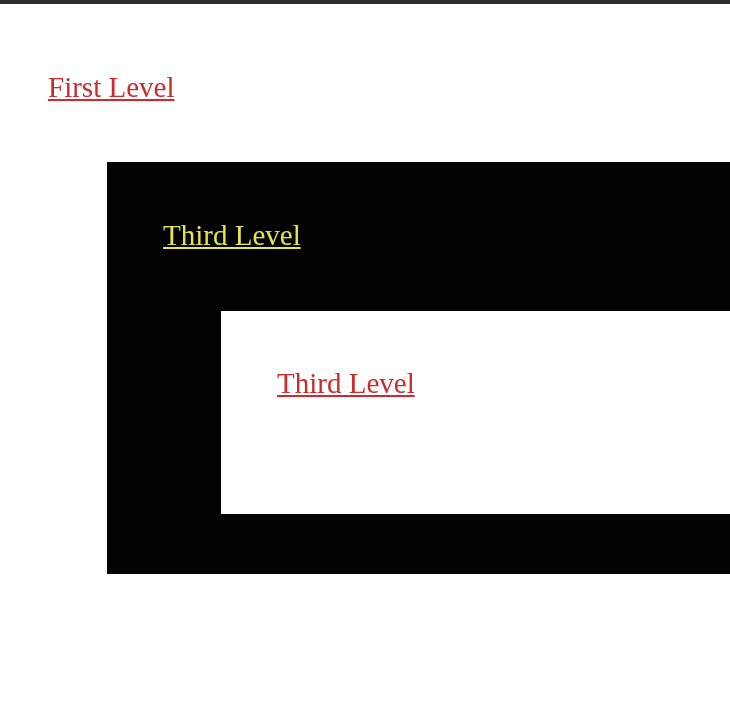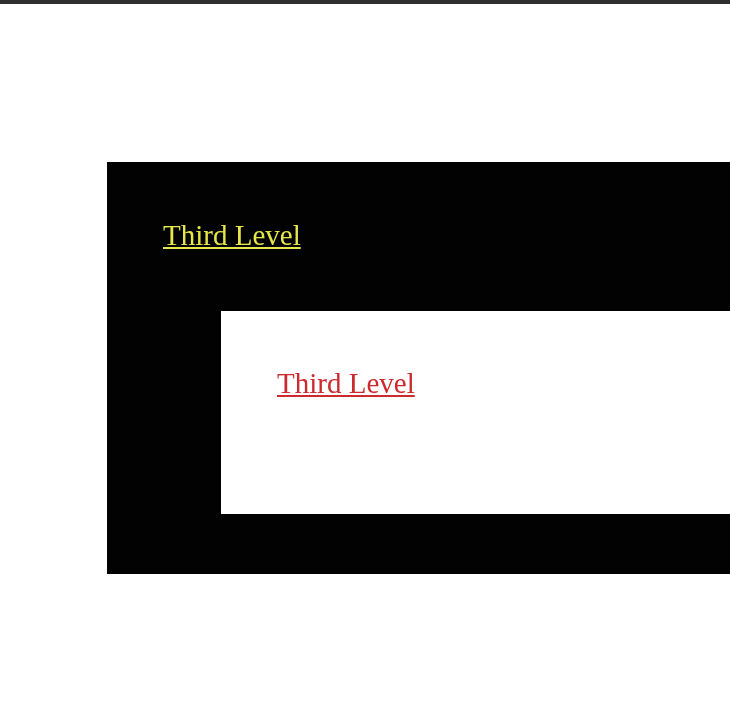--- a/index.html
+++ b/index.html
@@ -67,20 +67,21 @@
     top: 55px;
     color: var(--third-link);
   }
 </style>
 </head>
 <body>
 
 <div class="screen">
   <div class="top-bar"></div>
 
+  <a class="level-link first-level-link">First Level</a>
 
   <div class="outer-box">
     <a class="level-link second-level-link">Third Level</a>
 
     <div class="inner-box">
       <a class="level-link third-level-link">Third Level</a>
     </div>
   </div>
 </div>
 

